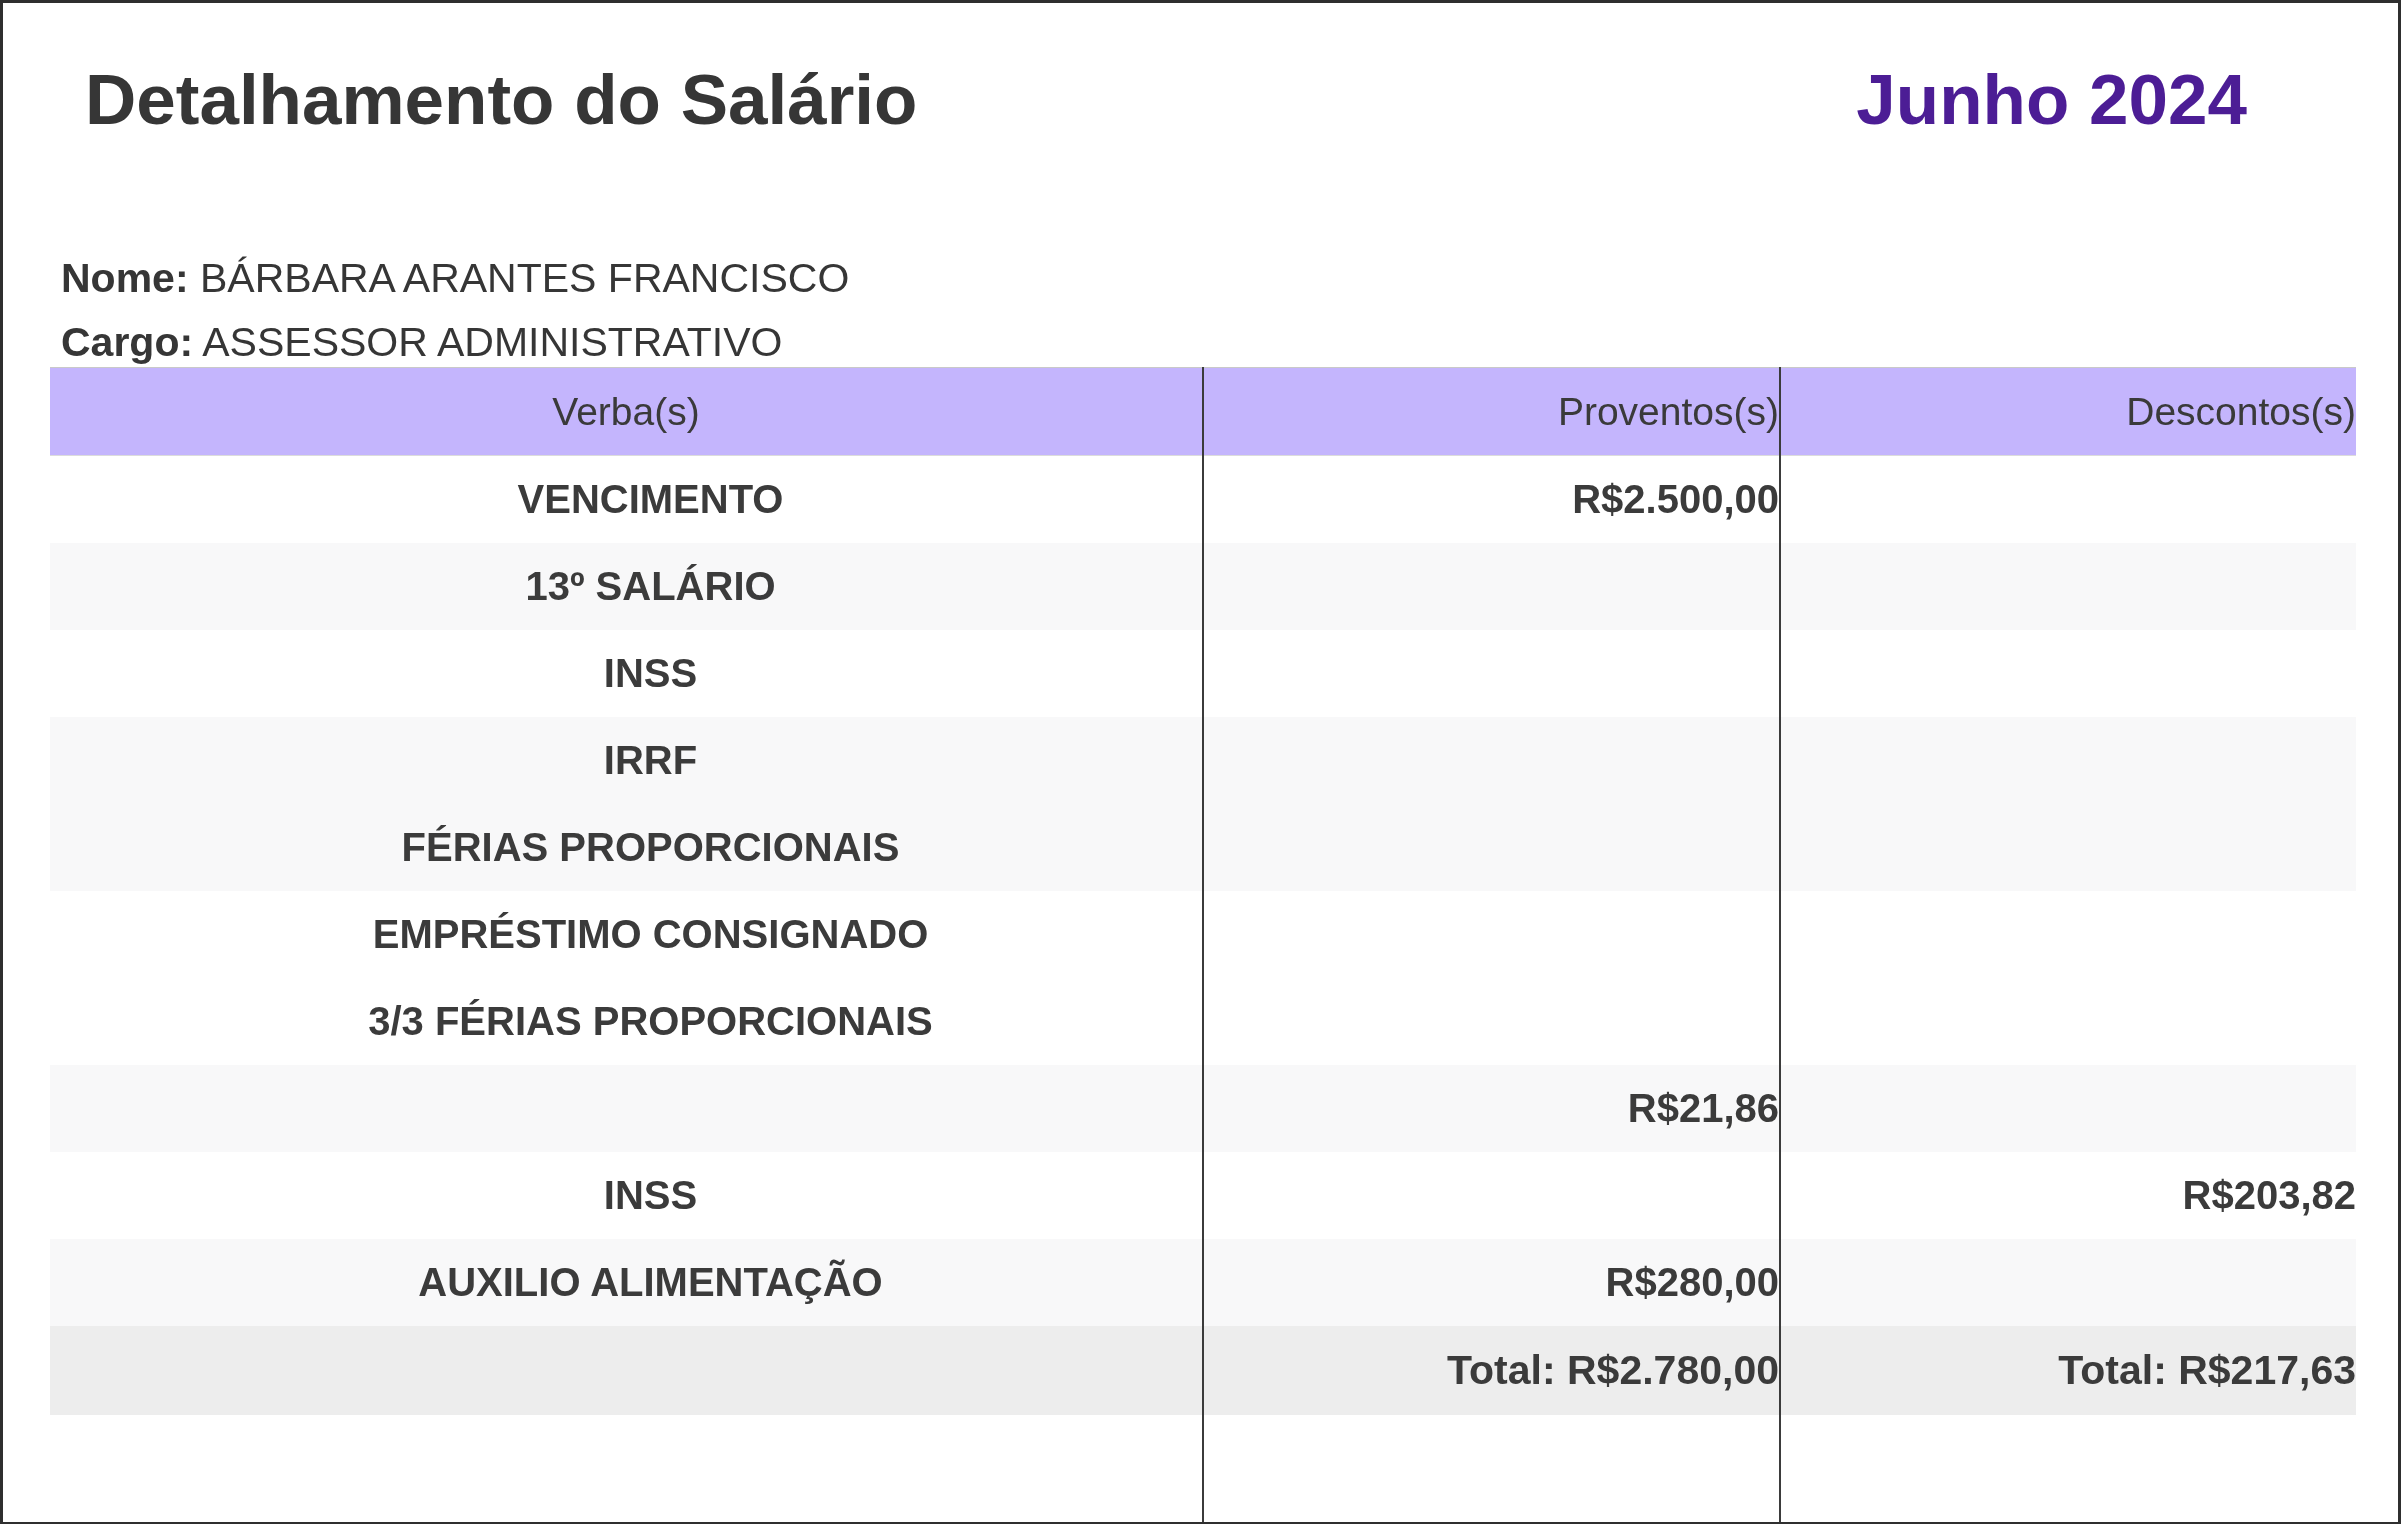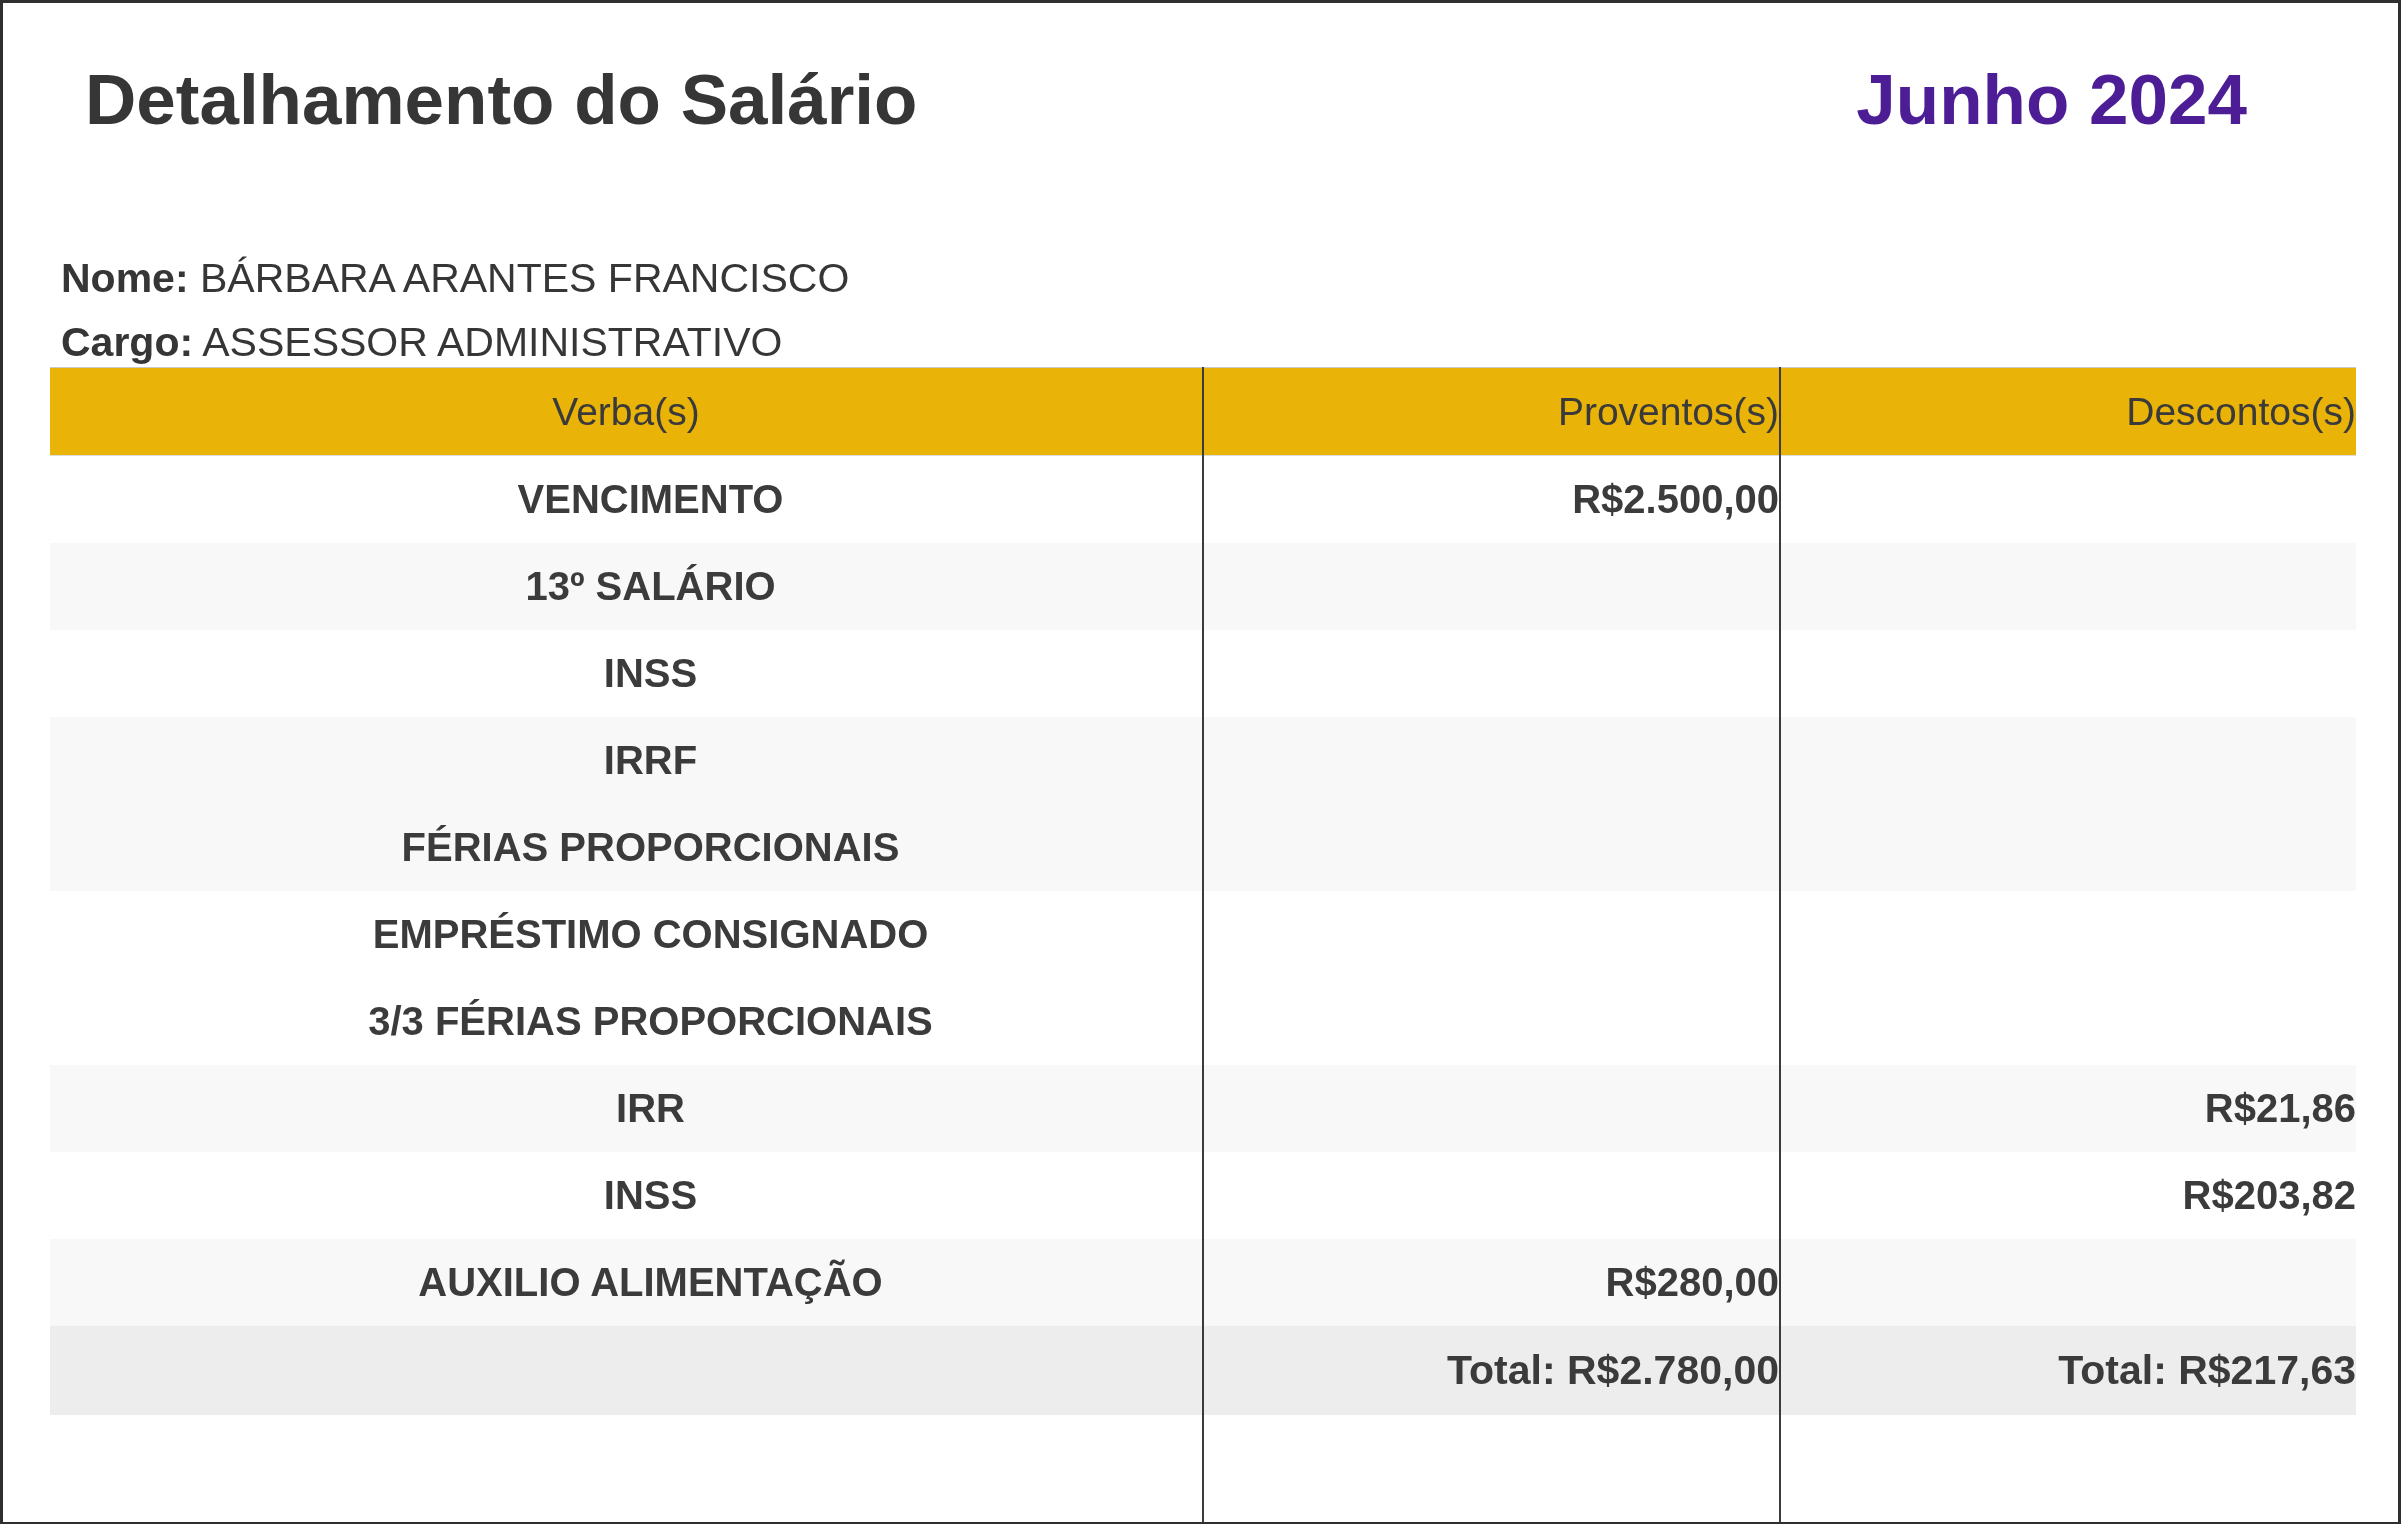--- a/index.html
+++ b/index.html
@@ -63,21 +63,21 @@
     top: 364px;
     width: 2306px;
   }
   .t-row {
     display: grid;
     grid-template-columns: 1152px 577px 577px;
     align-items: center;
   }
   .t-header {
     height: 89px;
-    background: #eab308;
+    background: #c4b5fd;
     border-top: 0.7px solid #c9c9c9;
     border-bottom: 0.7px solid #dcdcdc;
     box-sizing: border-box;
     font-size: 39px;
     font-weight: normal;
     color: #3a3a3a;
   }
   .t-body-row {
     height: 87px;
     font-size: 40px;
@@ -175,21 +175,20 @@
       <div class="c-val"></div>
     </div>
 
     <div class="t-row t-body-row">
       <div class="c-verba">3/3 FÉRIAS PROPORCIONAIS</div>
       <div class="c-val"></div>
       <div class="c-val"></div>
     </div>
 
     <div class="t-row t-body-row row-alt">
-      <div class="c-verba">IRR</div>
       <div class="c-val"></div>
       <div class="c-val">R$21,86</div>
     </div>
 
     <div class="t-row t-body-row">
       <div class="c-verba">INSS</div>
       <div class="c-val"></div>
       <div class="c-val">R$203,82</div>
     </div>
 

